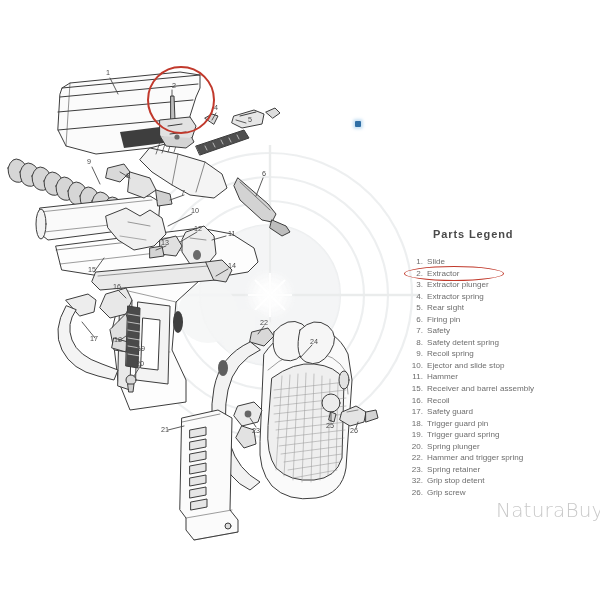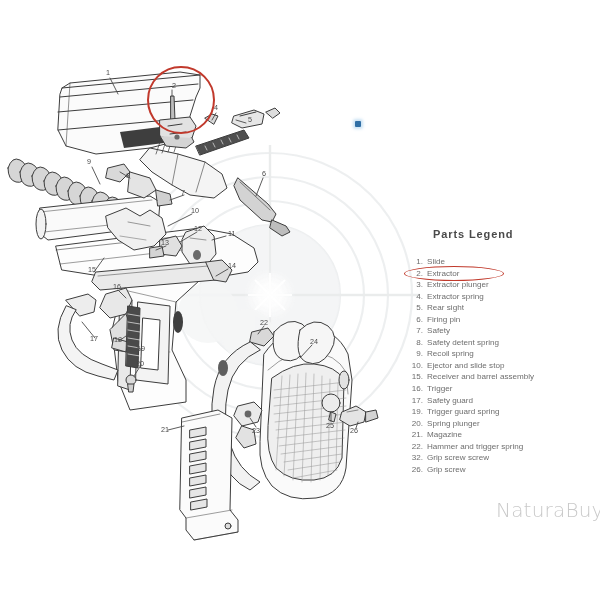--- a/index.html
+++ b/index.html
@@ -503,50 +503,58 @@
       </li>
       <li class="legend-item">
         <span class="legend-num">9.</span>
         <span class="legend-label">Recoil spring</span>
       </li>
       <li class="legend-item">
         <span class="legend-num">10.</span>
         <span class="legend-label">Ejector and slide stop</span>
       </li>
       <li class="legend-item">
+        <span class="legend-num">11.</span>
+        <span class="legend-label">Hammer</span>
+      </li>
+      <li class="legend-item">
         <span class="legend-num">15.</span>
         <span class="legend-label">Receiver and barrel assembly</span>
       </li>
       <li class="legend-item">
         <span class="legend-num">16.</span>
-        <span class="legend-label">Trigger</span>
+        <span class="legend-label">Recoil</span>
       </li>
       <li class="legend-item">
         <span class="legend-num">17.</span>
         <span class="legend-label">Safety guard</span>
       </li>
       <li class="legend-item">
+        <span class="legend-num">18.</span>
+        <span class="legend-label">Trigger guard pin</span>
+      </li>
+      <li class="legend-item">
         <span class="legend-num">19.</span>
         <span class="legend-label">Trigger guard spring</span>
       </li>
       <li class="legend-item">
         <span class="legend-num">20.</span>
         <span class="legend-label">Spring plunger</span>
       </li>
       <li class="legend-item">
-        <span class="legend-num">21.</span>
-        <span class="legend-label">Magazine</span>
-      </li>
-      <li class="legend-item">
         <span class="legend-num">22.</span>
         <span class="legend-label">Hammer and trigger spring</span>
       </li>
       <li class="legend-item">
+        <span class="legend-num">23.</span>
+        <span class="legend-label">Spring retainer</span>
+      </li>
+      <li class="legend-item">
         <span class="legend-num">32.</span>
-        <span class="legend-label">Grip screw screw</span>
+        <span class="legend-label">Grip stop detent</span>
       </li>
       <li class="legend-item">
         <span class="legend-num">26.</span>
         <span class="legend-label">Grip screw</span>
       </li>
 
       <div class="legend-highlight"></div>
     </ul>
   </div>
 

